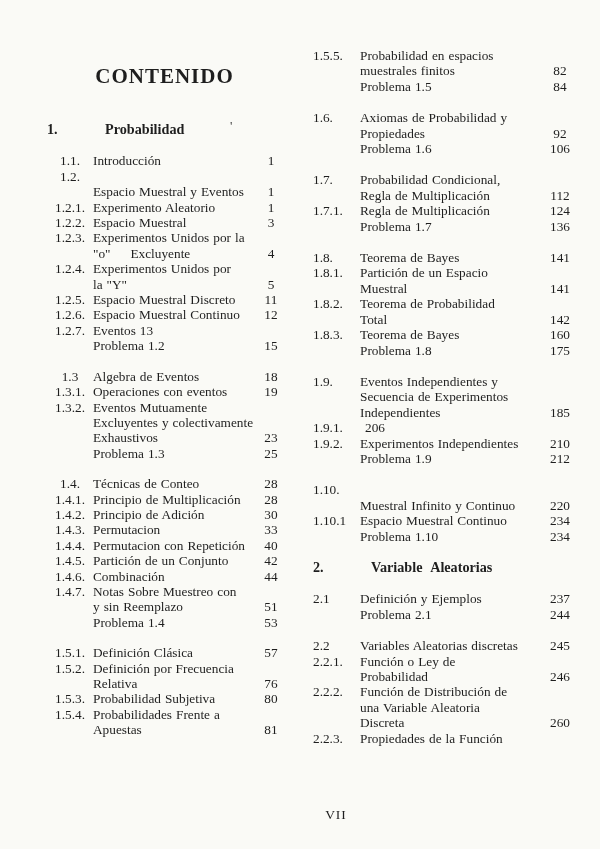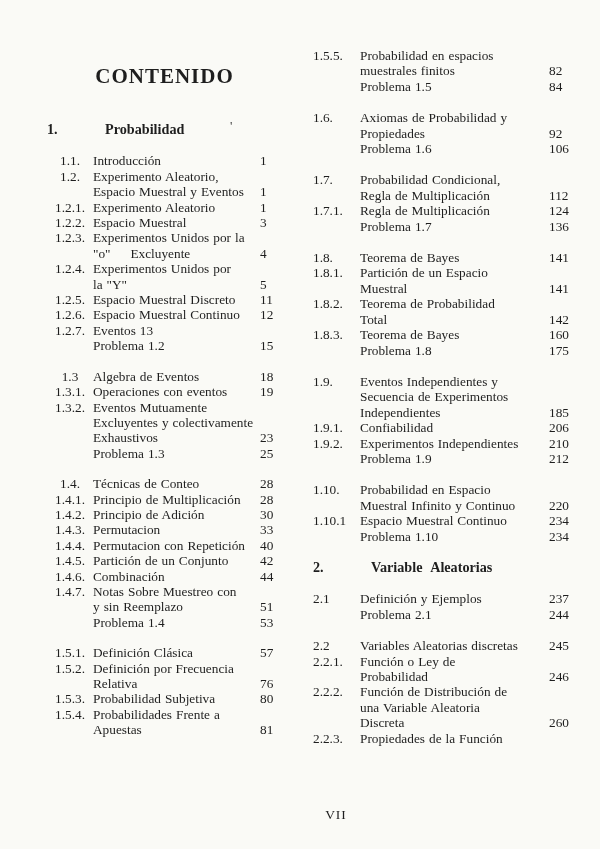--- a/index.html
+++ b/index.html
@@ -66,21 +66,21 @@
   .col-right .c-label{width:47px;}
   .c-text{
     flex:1 1 auto;
     min-width:0;
     white-space:pre;
   }
   .c-page{
     flex:none;
     margin-left:4px;
     min-width:22px;
-    text-align:left;
+    text-align:center;
   }
   .footer{
     position:absolute;
     left:0;top:807px;width:600px;
     text-align:center;
     font-size:13.5px;
     letter-spacing:1px;
     padding-left:36px;
   }
 </style>
@@ -96,21 +96,20 @@
         <span class="h-text">Probabilidad</span>
       </div>
       <div class="toc-block">
         <div class="toc-row">
           <span class="c-label">1.1.</span>
           <span class="c-text">Introducción</span>
           <span class="c-page">1</span>
         </div>
         <div class="toc-row">
           <span class="c-label">1.2.</span>
-          <span class="c-text">Experimento Aleatorio,</span>
         </div>
         <div class="toc-row">
           <span class="c-label"></span>
           <span class="c-text">Espacio Muestral y Eventos</span>
           <span class="c-page">1</span>
         </div>
         <div class="toc-row">
           <span class="c-label">1.2.1.</span>
           <span class="c-text">Experimento Aleatorio</span>
           <span class="c-page">1</span>
@@ -368,38 +367,36 @@
           <span class="c-label"></span>
           <span class="c-text">Secuencia de Experimentos</span>
         </div>
         <div class="toc-row">
           <span class="c-label"></span>
           <span class="c-text">Independientes</span>
           <span class="c-page">185</span>
         </div>
         <div class="toc-row">
           <span class="c-label">1.9.1.</span>
-          <span class="c-text">Confiabilidad</span>
           <span class="c-page">206</span>
         </div>
         <div class="toc-row">
           <span class="c-label">1.9.2.</span>
           <span class="c-text">Experimentos Independientes</span>
           <span class="c-page">210</span>
         </div>
         <div class="toc-row">
           <span class="c-label"></span>
           <span class="c-text">Problema 1.9</span>
           <span class="c-page">212</span>
         </div>
       </div>
       <div class="toc-block">
         <div class="toc-row">
           <span class="c-label">1.10.</span>
-          <span class="c-text">Probabilidad en Espacio</span>
         </div>
         <div class="toc-row">
           <span class="c-label"></span>
           <span class="c-text">Muestral Infinito y Continuo</span>
           <span class="c-page">220</span>
         </div>
         <div class="toc-row">
           <span class="c-label">1.10.1</span>
           <span class="c-text">Espacio Muestral Continuo</span>
           <span class="c-page">234</span>

